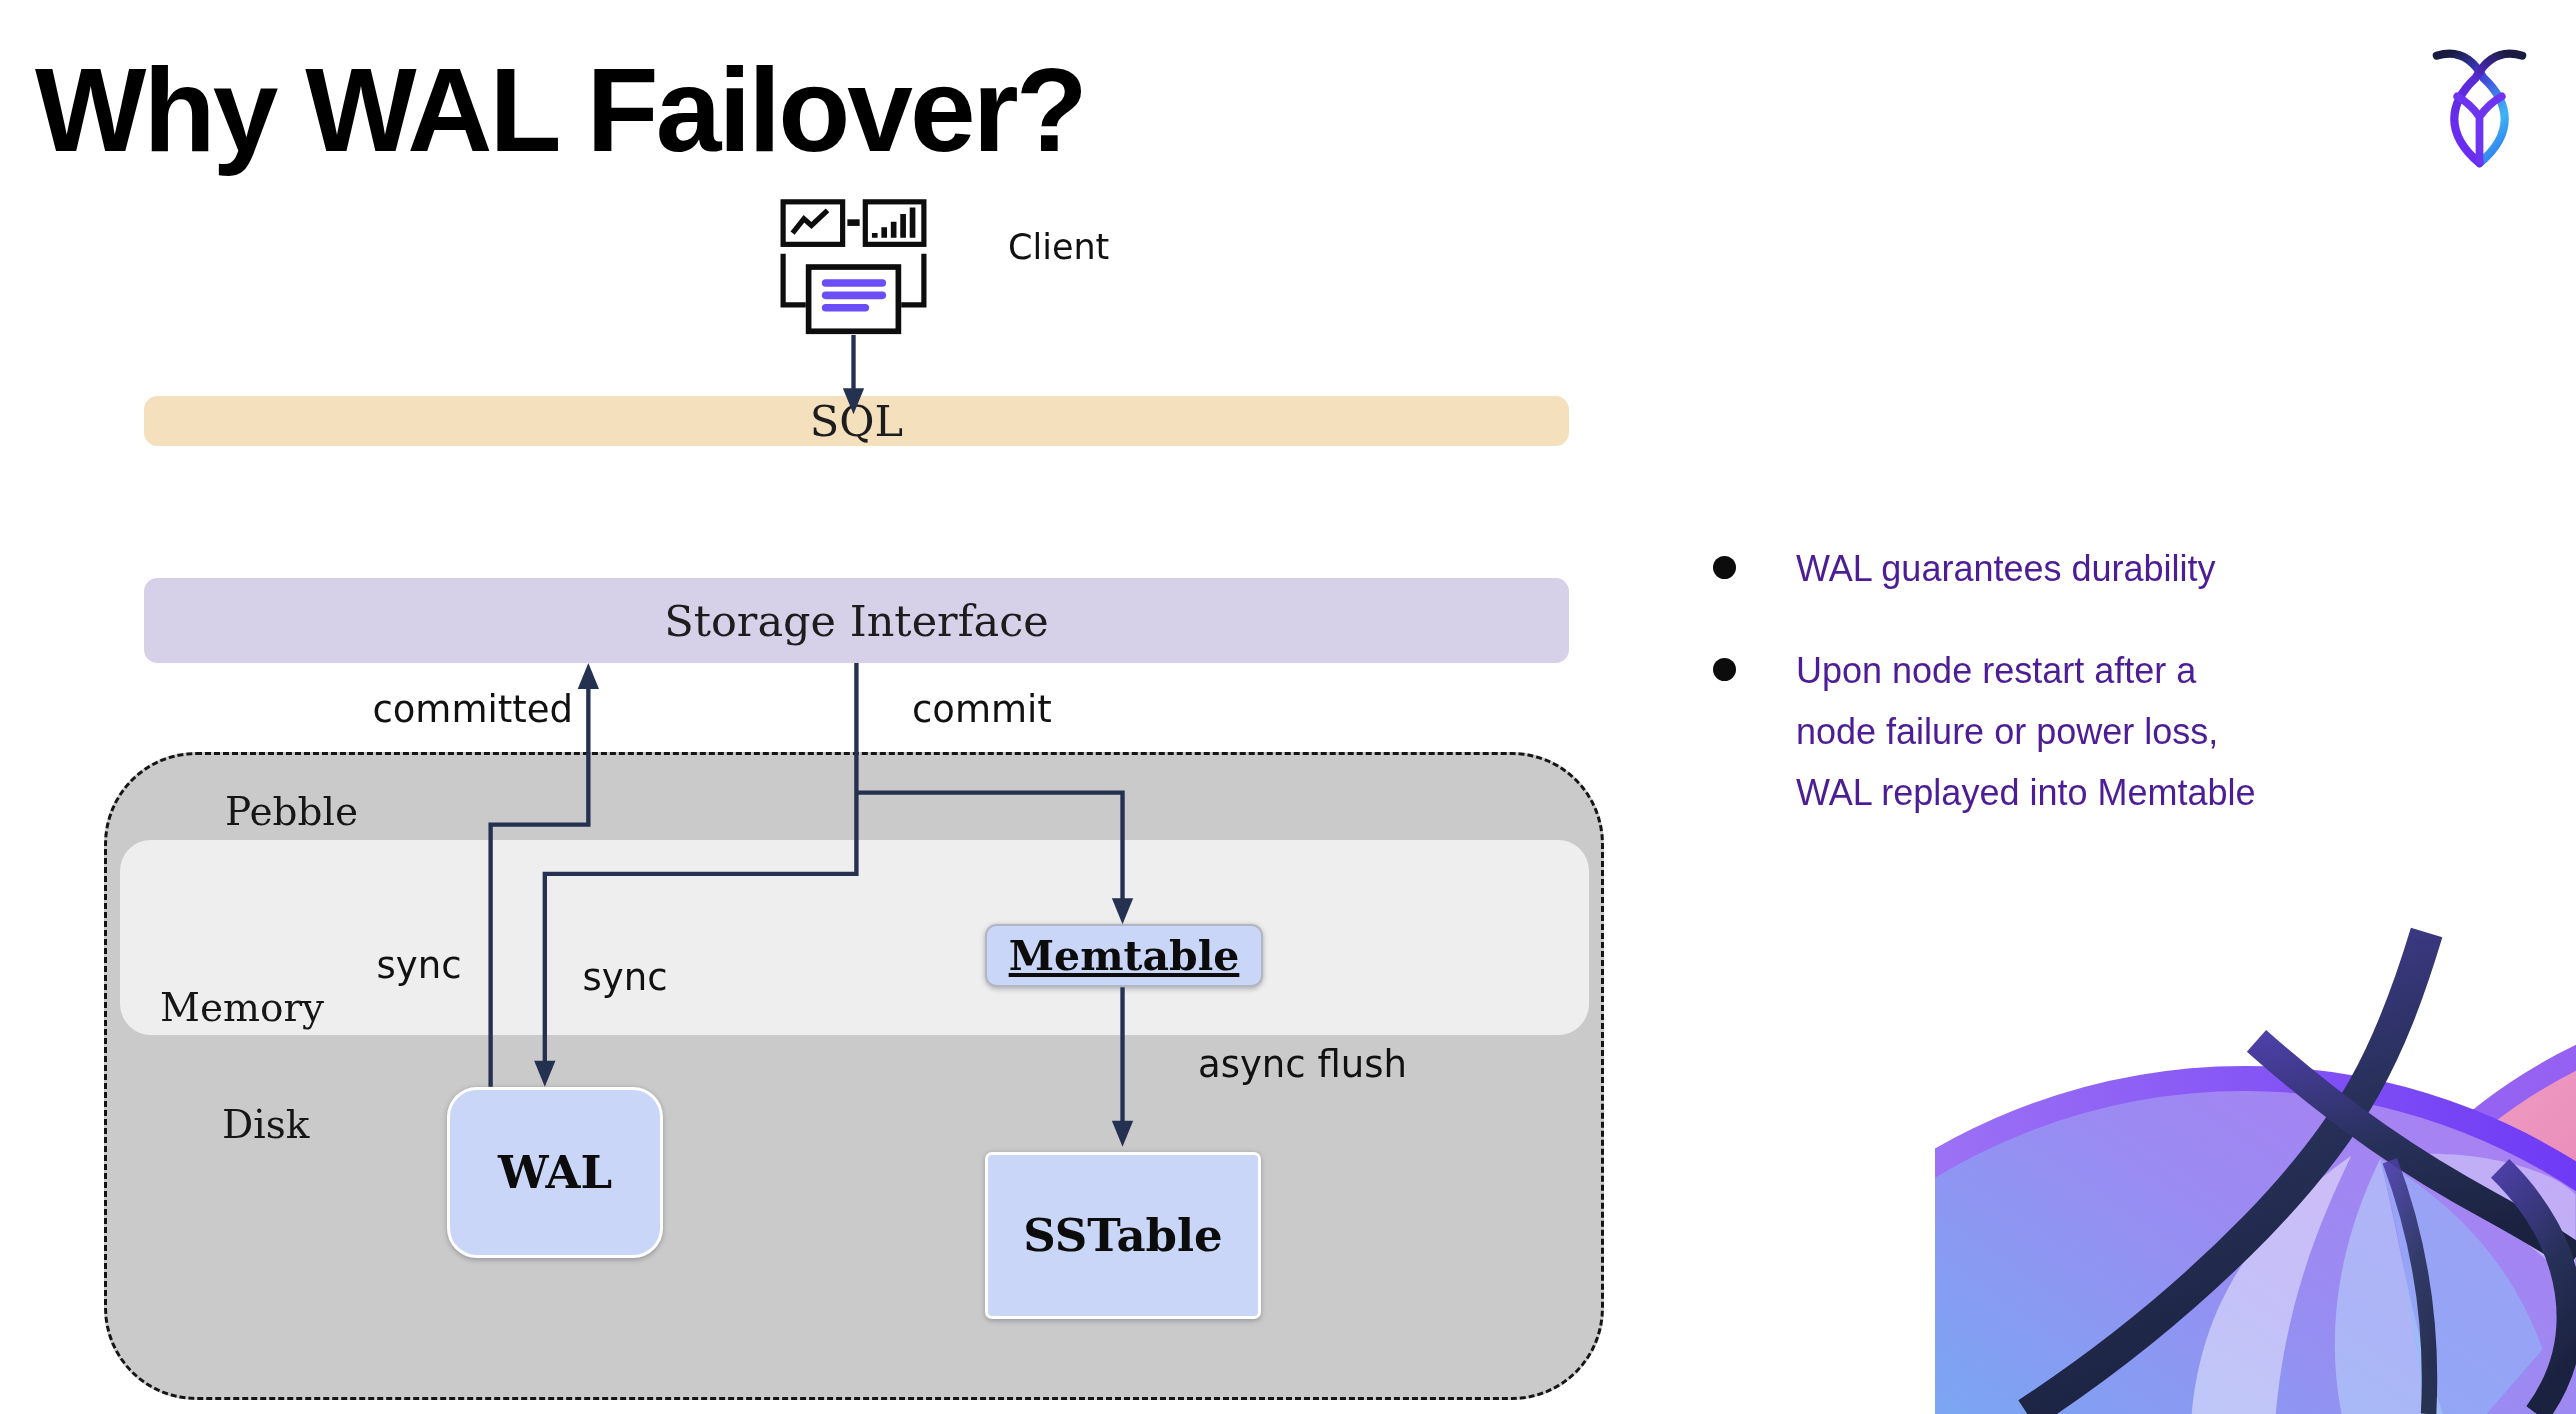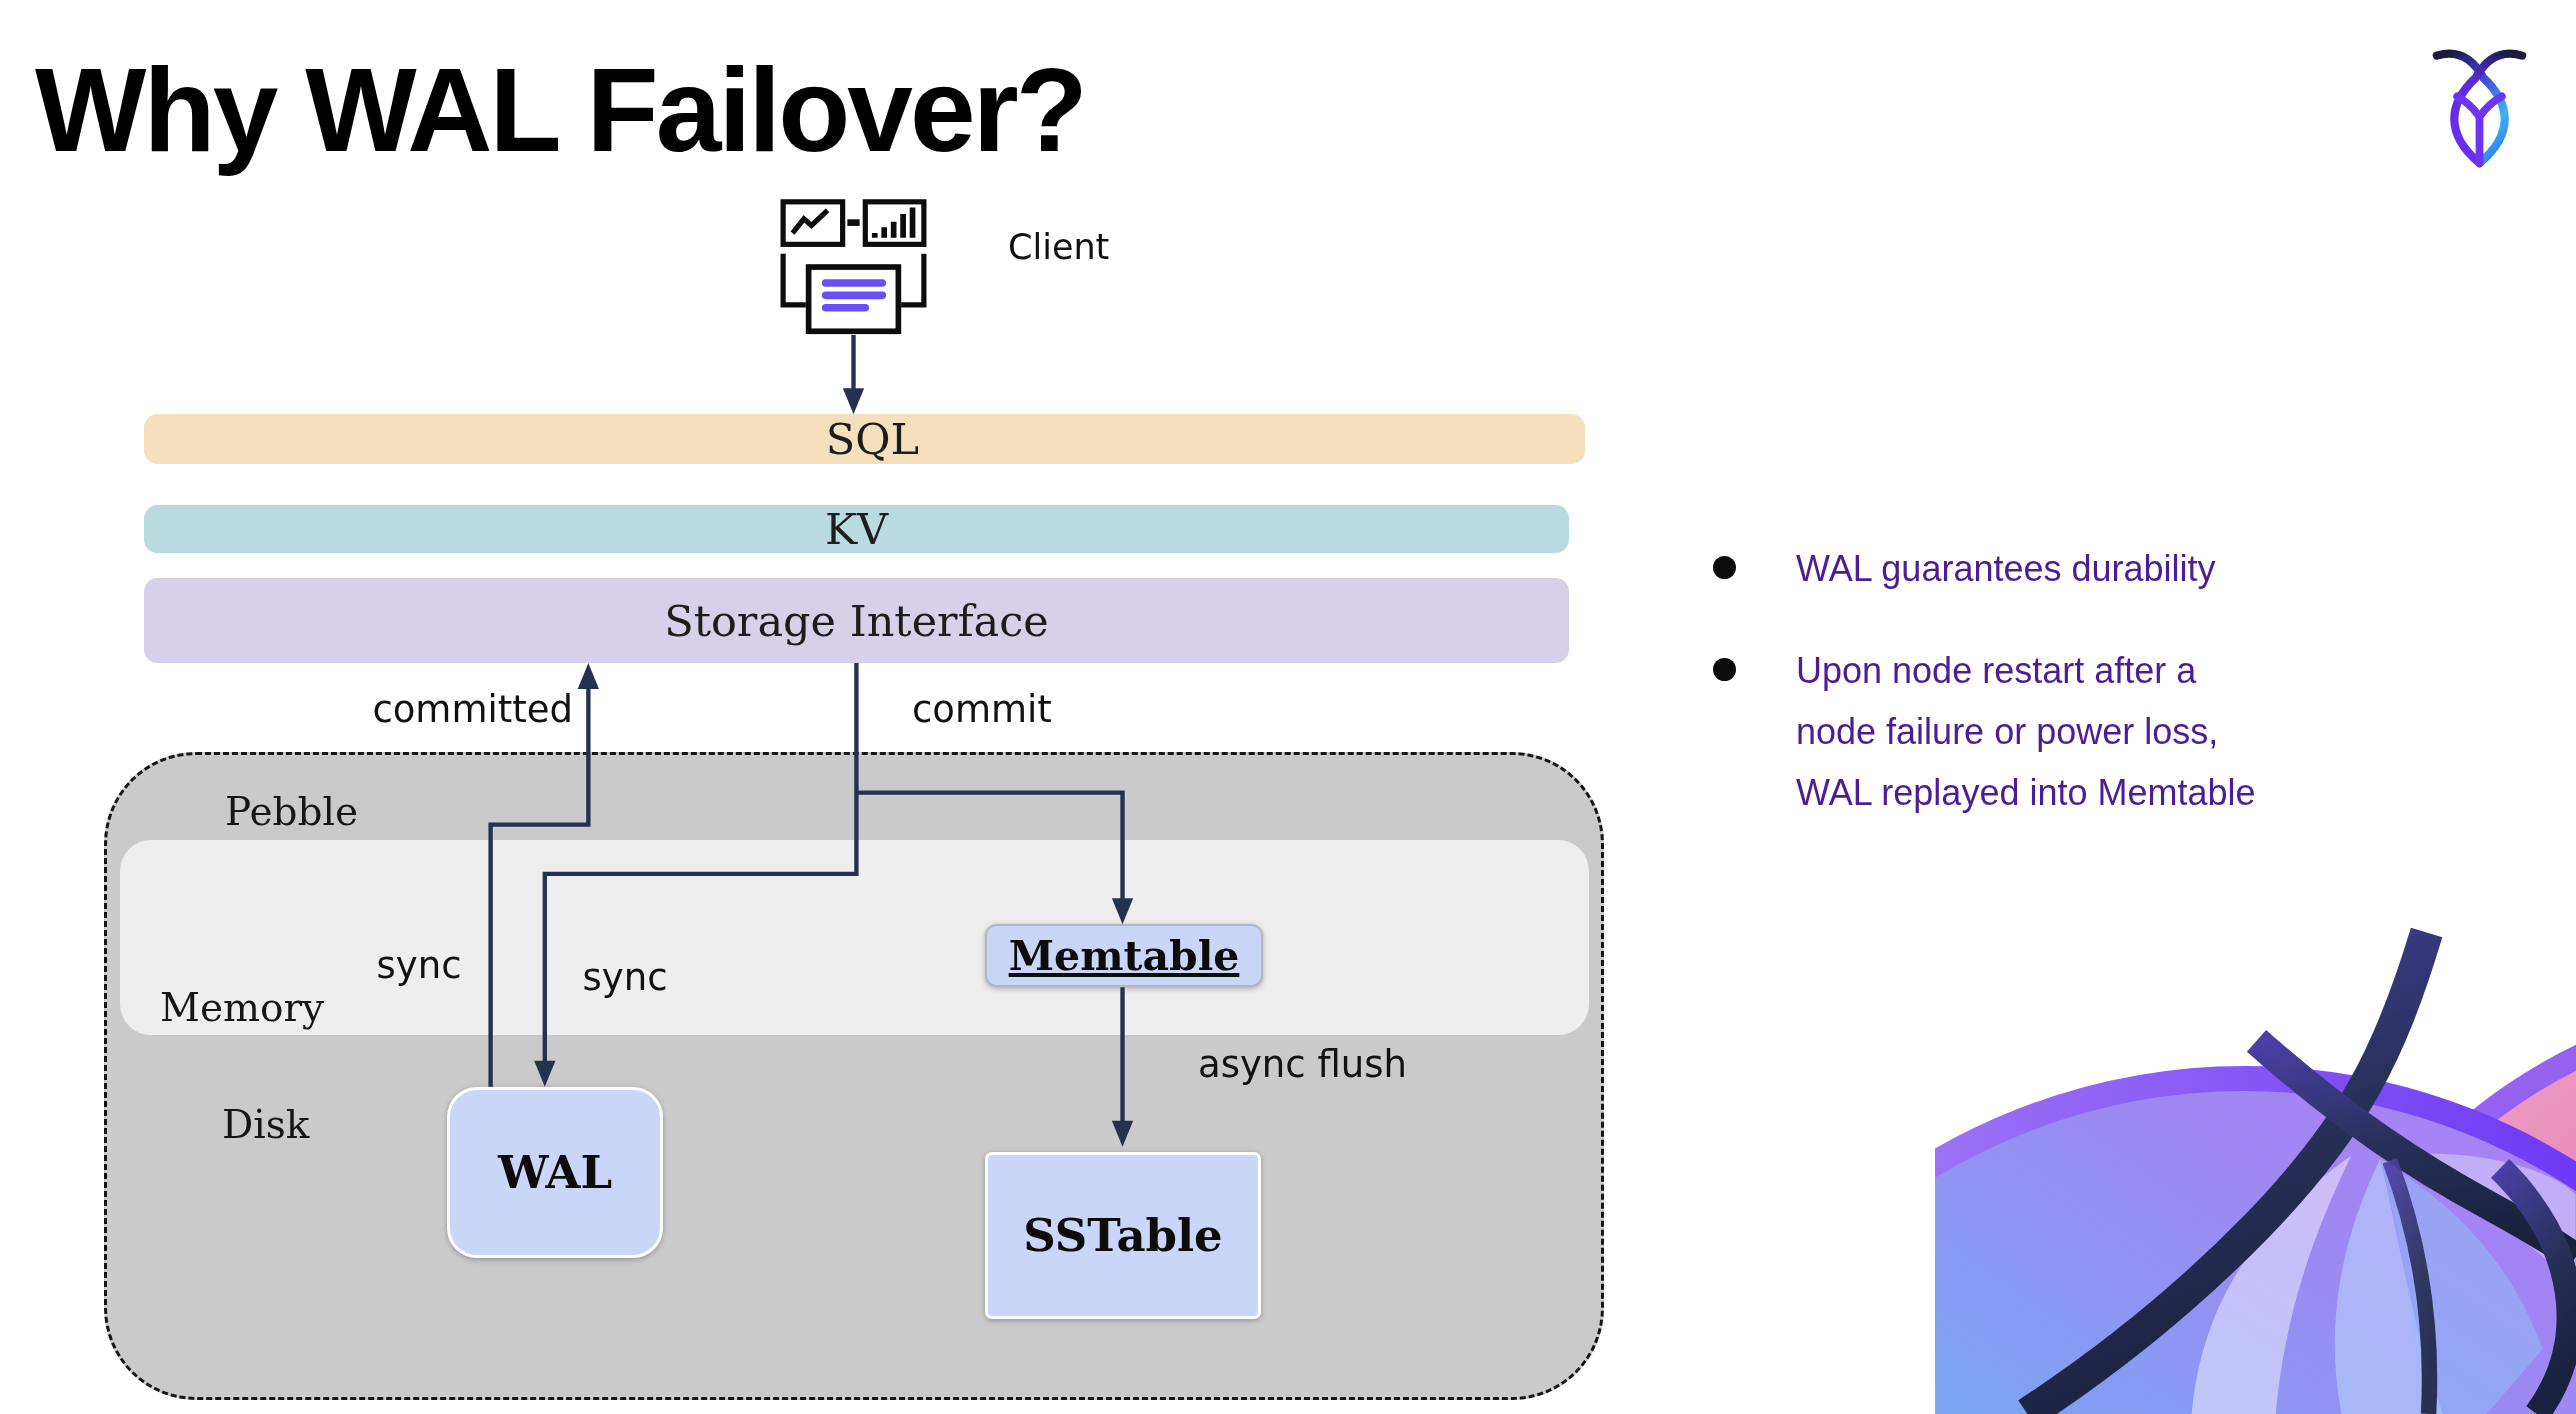--- a/index.html
+++ b/index.html
@@ -7,21 +7,21 @@
          font-family:"Liberation Sans",sans-serif;}
   .abs{position:absolute;}
 
   
   #title{left:35px;top:43px;font-size:118px;font-weight:700;letter-spacing:-2.9px;
          color:#000;line-height:1.15;margin:0;}
 
   
   .bar{left:144px;width:1425px;border-radius:13.5px;display:flex;align-items:center;justify-content:center;
        font-family:"DejaVu Serif","Liberation Serif",serif;font-size:43px;color:#1d1d1d;}
-  #bar-sql{top:414px;height:50px;background:var(--sql_bar,#f5e0bd);padding-left:16px;}
+  #bar-sql{top:396px;height:50px;background:var(--sql_bar,#f5e0bd);}
   #bar-kv{top:505px;height:48px;background:var(--kv_bar,#b7dbde);}
   #bar-storage{top:578px;height:85px;background:var(--storage_bar,#d6d1e8);}
 
   
   #pebble{left:104px;top:752px;width:1500px;height:648px;background:var(--pebble_bg,#cacaca);
           border:3.9px dashed #151515;border-radius:92px;box-sizing:border-box;}
   #memory-panel{left:120px;top:840px;width:1469px;height:195px;background:var(--memory_bg,#eeeeee);
           border-radius:31px;}
 
   .serif-label{font-family:"DejaVu Serif","Liberation Serif",serif;font-size:39px;color:#161616;
@@ -94,23 +94,20 @@
       <path d="M 48,89 H 108"></path>
         <path d="M 48,102 H 108"></path>
         <path d="M 48,115 H 90"></path>
     </g>
   </svg>
   <div class="abs sans-label" id="client-label" style="left:1008px;top:247px;">Client</div>
 
   <div class="abs bar" id="bar-sql">
     <span>SQL</span>
   </div>
-  <div class="abs bar" id="bar-kv">
-    <span>KV</span>
-  </div>
   <div class="abs bar" id="bar-storage">
     <span>Storage Interface</span>
   </div>
 
   <div class="abs" id="pebble"></div>
   <div class="abs" id="memory-panel"></div>
 
   <div class="abs serif-label" style="left:225px;top:811px;">Pebble</div>
   <div class="abs serif-label" style="left:160px;top:1007px;">Memory</div>
   <div class="abs serif-label" style="left:222px;top:1124px;">Disk</div>

